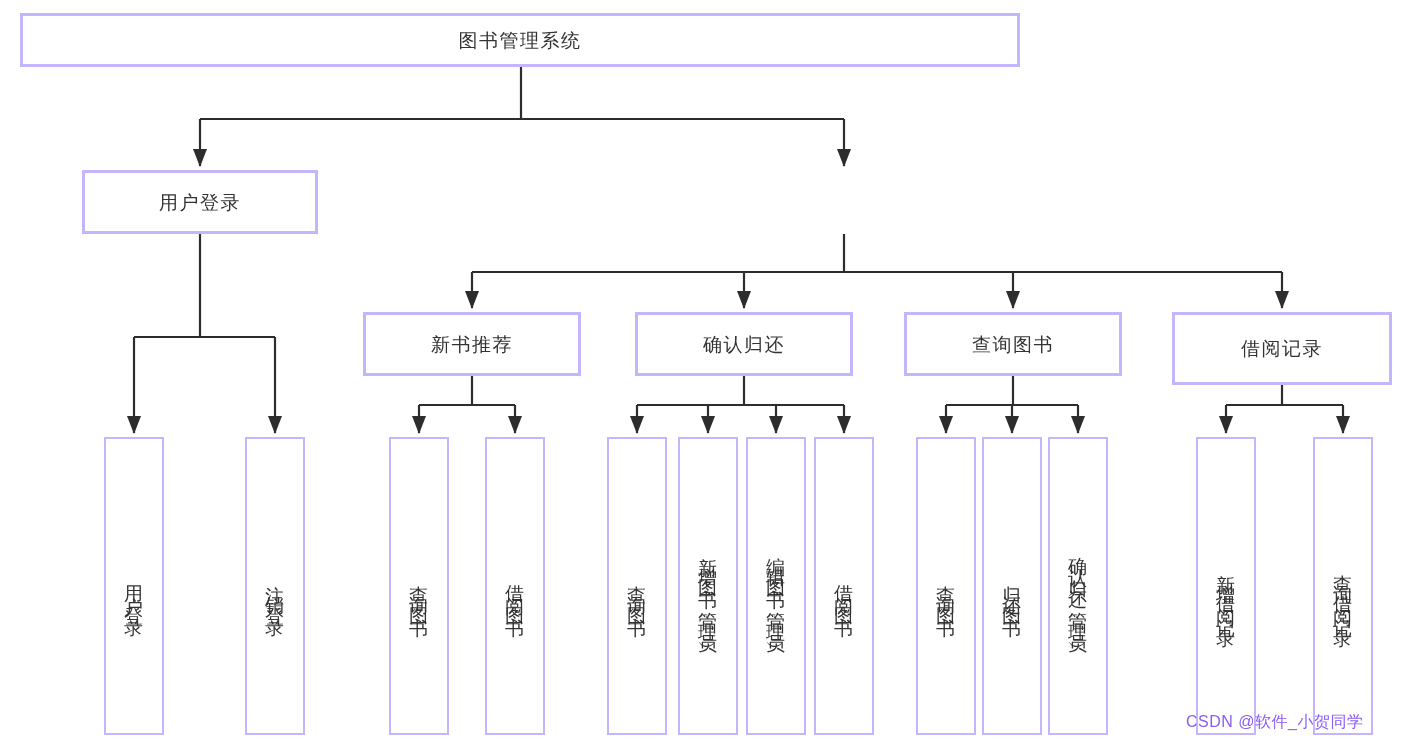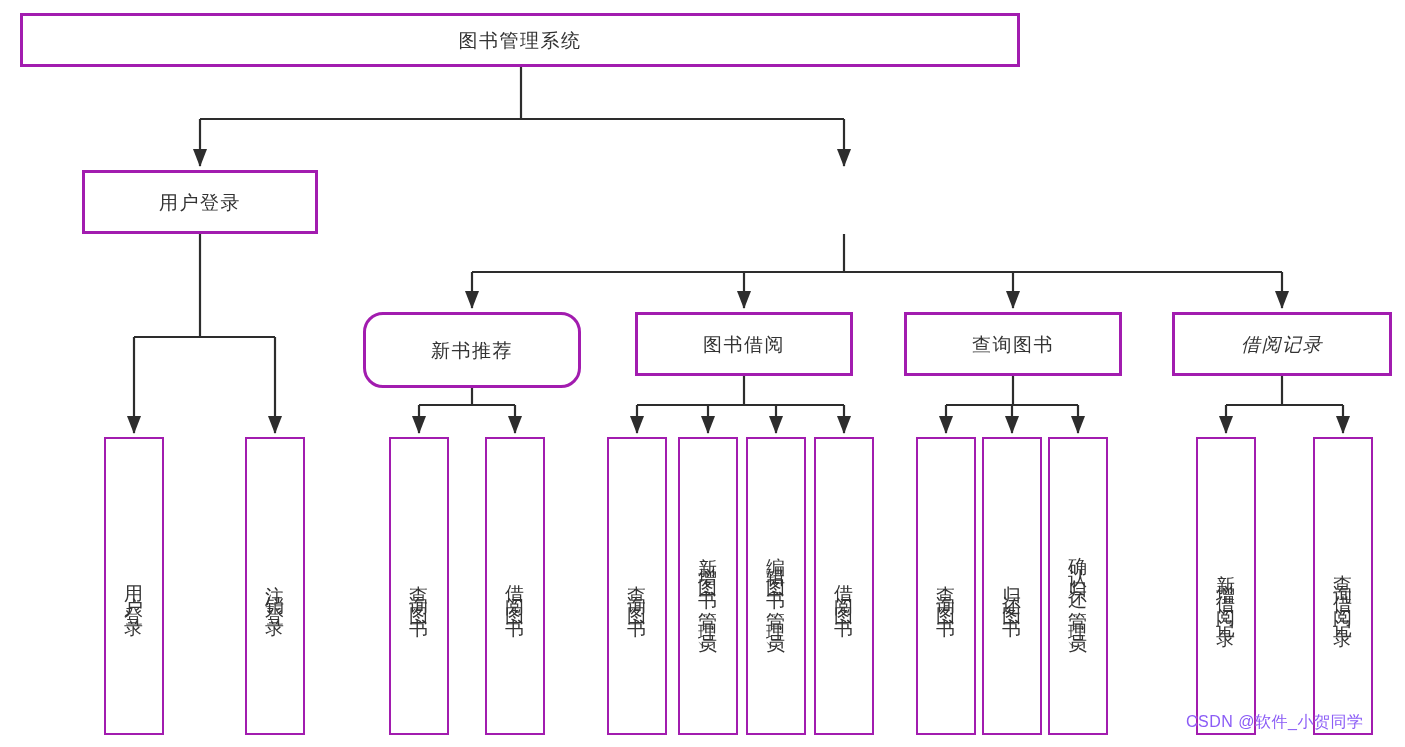--- a/index.html
+++ b/index.html
@@ -17,21 +17,21 @@
   }
   .connectors {
     position: absolute;
     left: 0;
     top: 0;
     pointer-events: none;
   }
   .box {
     position: absolute;
     background: #ffffff;
-    border: 3px solid #a21caf;
+    border: 3px solid #c4b5fd;
     box-sizing: border-box;
     display: flex;
     align-items: center;
     justify-content: center;
   }
   .box.leaf {
     border-width: 2.5px;
   }
   .hlabel {
     font-size: 19px;
@@ -47,24 +47,24 @@
     line-height: 1;
     letter-spacing: 11px;
     margin-bottom: -11px;
     color: #333333;
     white-space: nowrap;
   }
   
   .n-root   { left: 20px;  top: 13px;  width: 1000px; height: 54px; }
   .n-login  { left: 82px;  top: 170px; width: 236px;  height: 64px; }
   .n-mgmt   { left: 726px; top: 170px; width: 236px;  height: 64px; }
-  .n-rec    { left: 363px; top: 312px; width: 218px;  height: 76px; border-radius: 20px; }
+  .n-rec    { left: 363px; top: 312px; width: 218px;  height: 64px; }
   .n-bor    { left: 635px; top: 312px; width: 218px;  height: 64px; }
   .n-cur    { left: 904px; top: 312px; width: 218px;  height: 64px; }
-  .n-hist   { left: 1172px;top: 312px; width: 220px;  height: 64px; font-style: italic; }
+  .n-hist   { left: 1172px;top: 312px; width: 220px;  height: 73px; }
   .leaf     { top: 437px; width: 60px; height: 298px; }
   .n-a1 { left: 104px; }
   .n-a2 { left: 245px; }
   .n-b1 { left: 389px; }
   .n-b2 { left: 485px; }
   .n-c1 { left: 607px; }
   .n-c2 { left: 678px; }
   .n-c3 { left: 746px; }
   .n-c4 { left: 814px; }
   .n-d1 { left: 916px; }
@@ -144,21 +144,21 @@
   </div>
 
   <div class="box n-login">
     <span class="hlabel">用户登录</span>
   </div>
 
   <div class="box n-rec">
     <span class="hlabel">新书推荐</span>
   </div>
   <div class="box n-bor">
-    <span class="hlabel">图书借阅</span>
+    <span class="hlabel">确认归还</span>
   </div>
   <div class="box n-cur">
     <span class="hlabel">查询图书</span>
   </div>
   <div class="box n-hist">
     <span class="hlabel">借阅记录</span>
   </div>
 
   <div class="box leaf n-a1">
     <span class="vlabel">用户登录</span>

